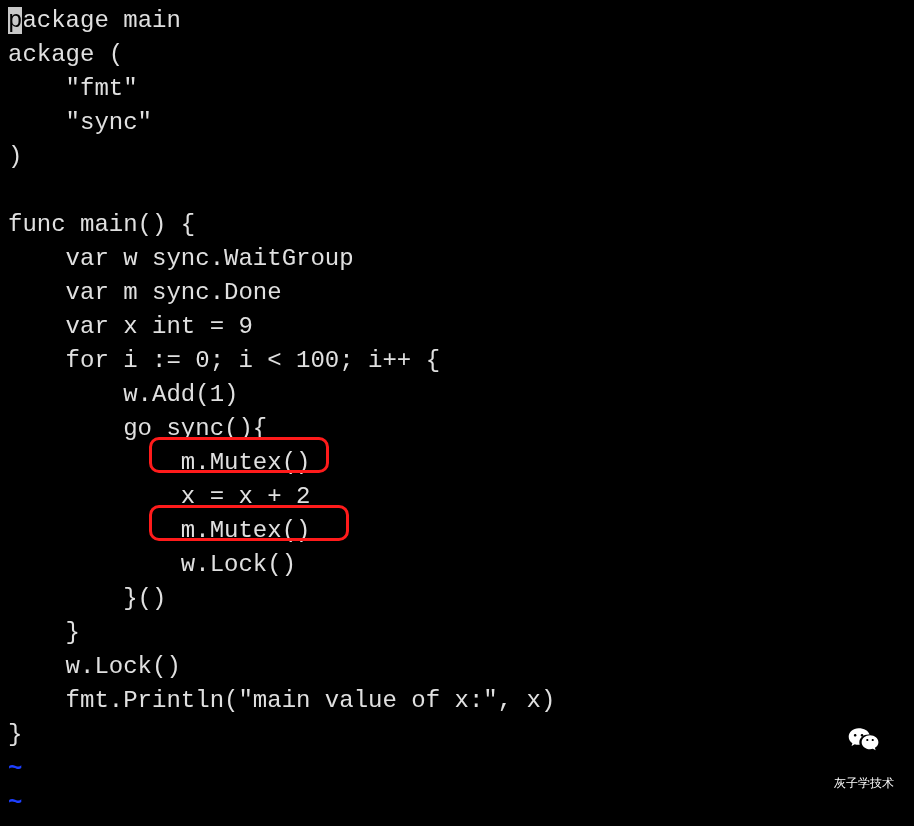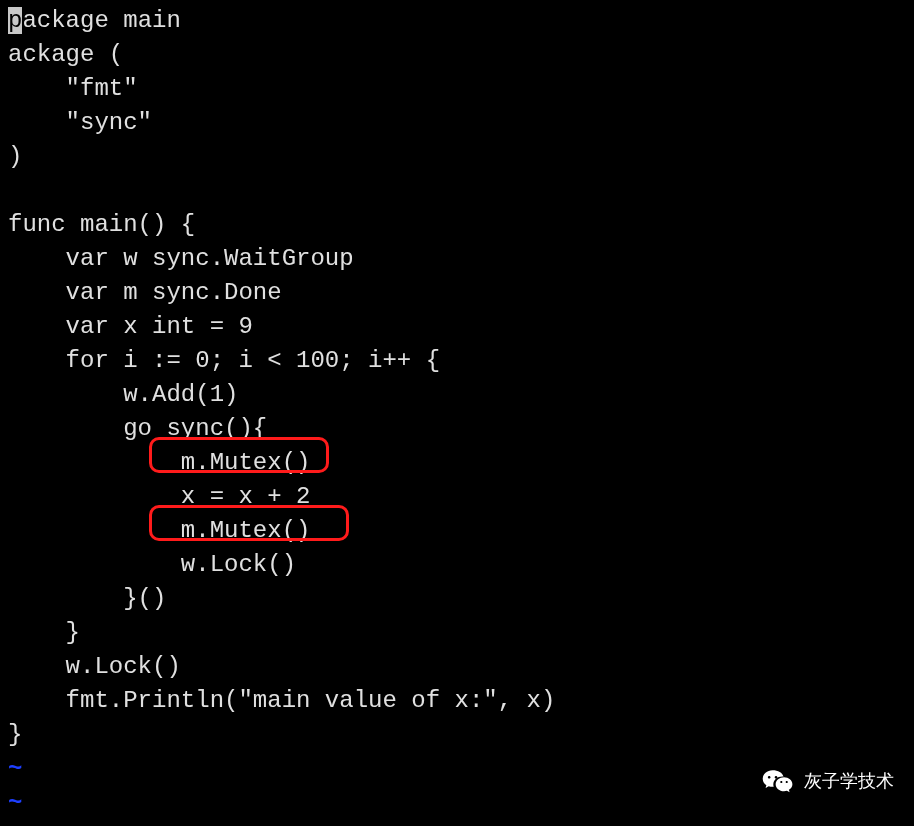--- a/index.html
+++ b/index.html
@@ -49,24 +49,26 @@
     left: 149px;
     top: 505px;
     width: 200px;
     height: 36px;
   }
   .watermark {
     position: absolute;
     right: 20px;
     bottom: 26px;
     display: flex;
+    align-items: center;
     gap: 8px;
     color: #fff;
     font-family: -apple-system, "Segoe UI", sans-serif;
-    font-size: 18px;
+    font-size: 12px;
+    flex-direction: column;
   }
   .wechat-icon {
     width: 36px;
     height: 36px;
   }
   .wechat-icon svg {
     width: 100%;
     height: 100%;
     display: block;
   }

